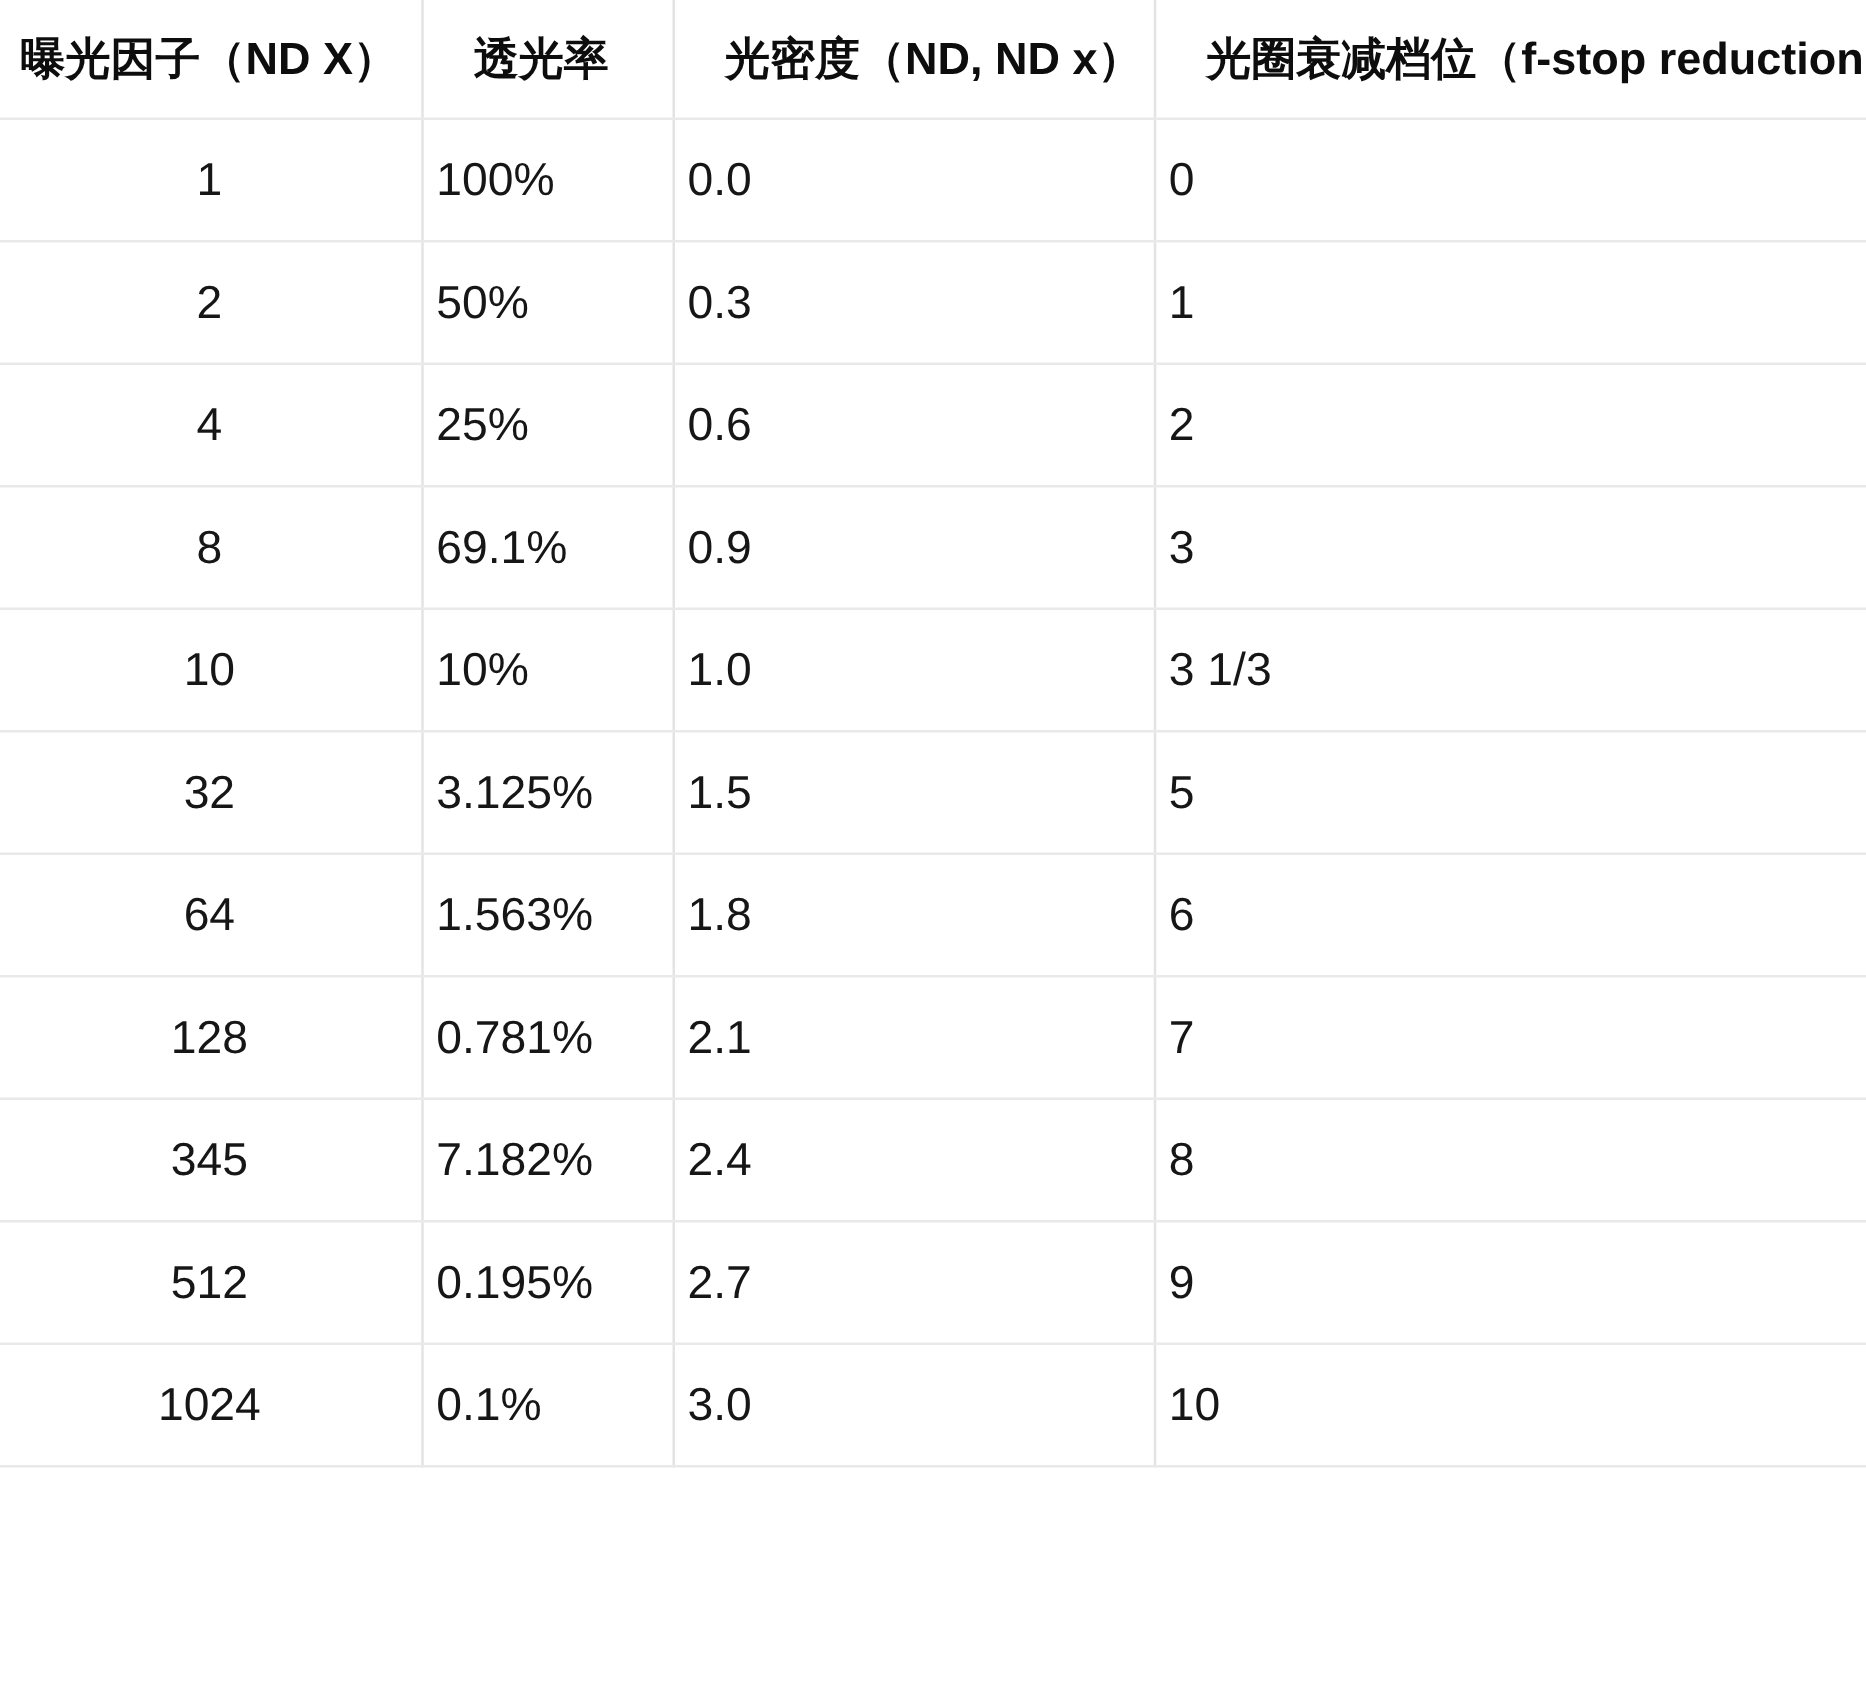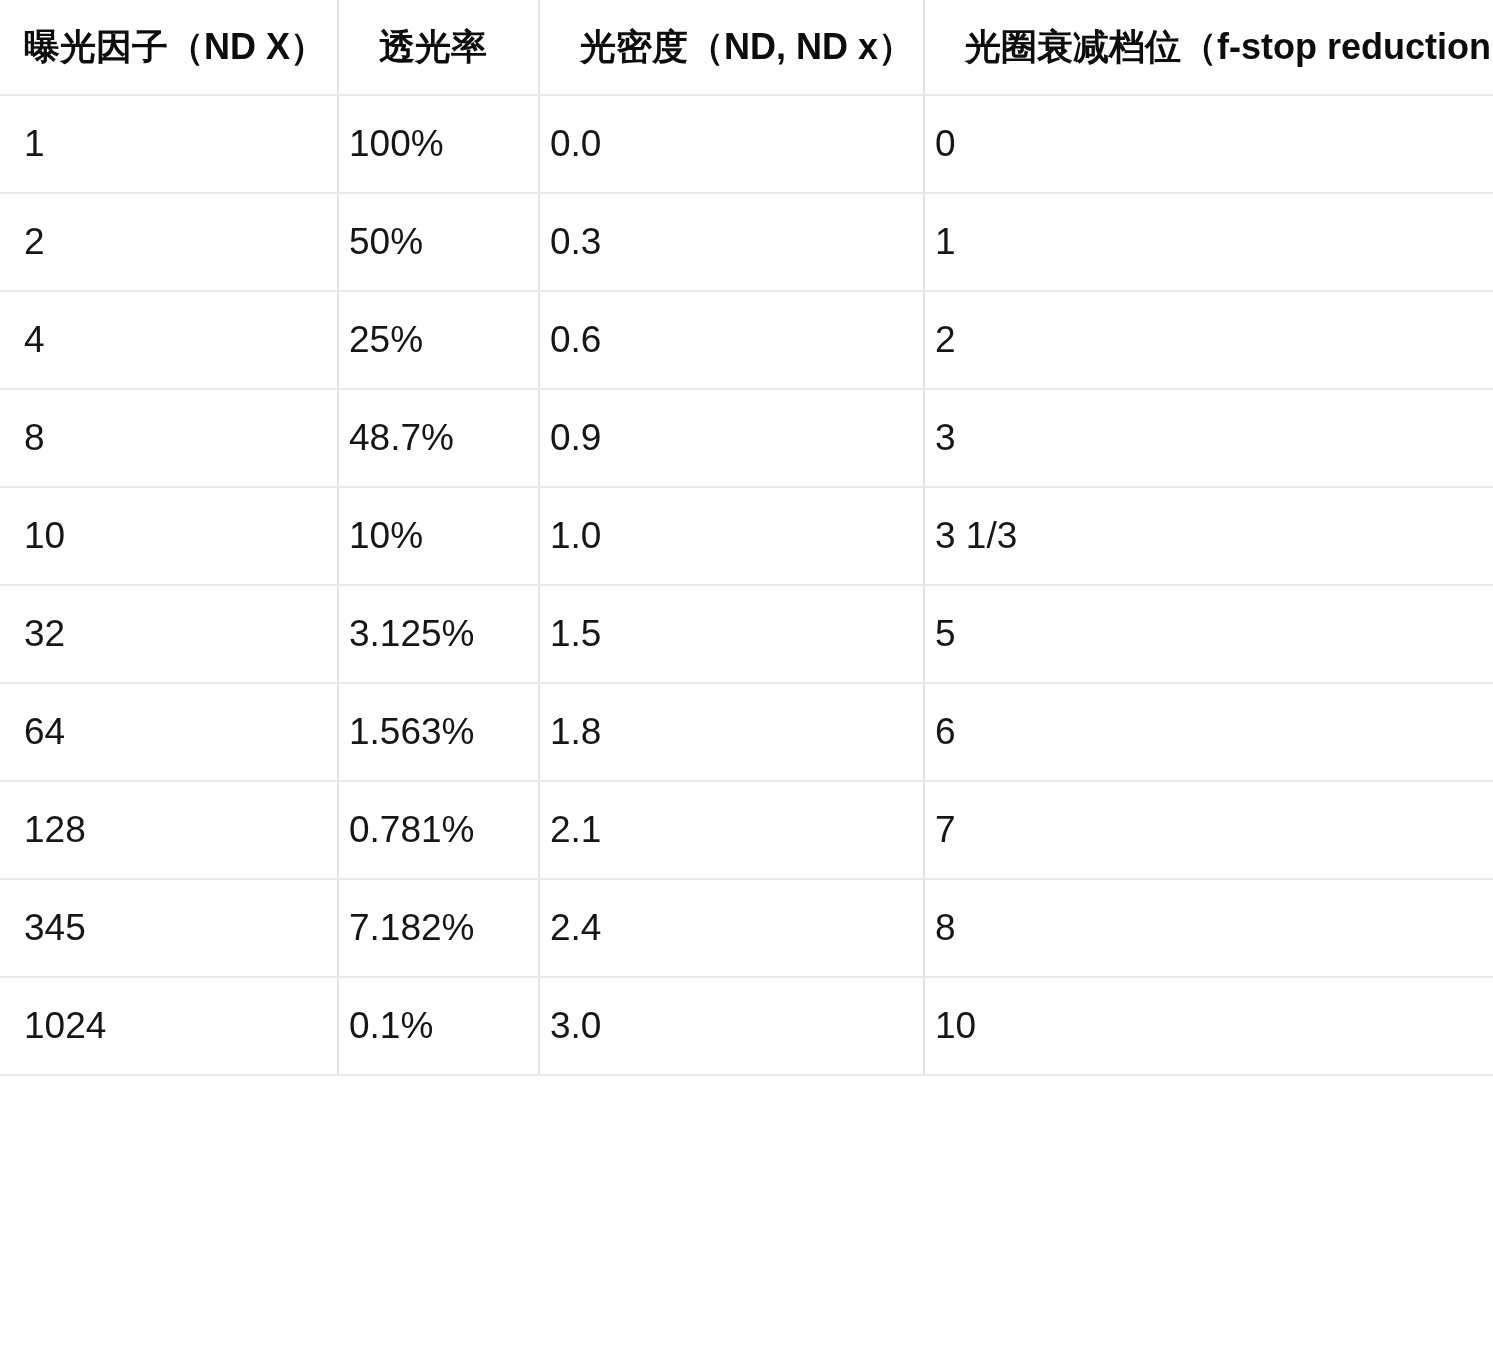--- a/index.html
+++ b/index.html
@@ -28,21 +28,22 @@
       padding: 0 10px 0 40px;
       white-space: nowrap;
       overflow: hidden;
     }
     table.nd-table th:last-child,
     table.nd-table td:last-child {
       border-right: none;
     }
     table.nd-table th:first-child,
     table.nd-table td:first-child {
-      padding-left: 24px;
+      padding-left: 8px;
+      text-align: center;
     }
     table.nd-table thead th {
       height: 95px;
       font-size: 36px;
       font-weight: 700;
       color: #0d0d0d;
     }
     table.nd-table tbody td {
       height: 98px;
       font-size: 37px;
@@ -84,21 +85,21 @@
           <td>1</td>
         </tr>
         <tr>
           <td>4</td>
           <td>25%</td>
           <td>0.6</td>
           <td>2</td>
         </tr>
         <tr>
           <td>8</td>
-          <td>48.7%</td>
+          <td>69.1%</td>
           <td>0.9</td>
           <td>3</td>
         </tr>
         <tr>
           <td>10</td>
           <td>10%</td>
           <td>1.0</td>
           <td>3 1/3</td>
         </tr>
         <tr>
@@ -119,20 +120,26 @@
           <td>2.1</td>
           <td>7</td>
         </tr>
         <tr>
           <td>345</td>
           <td>7.182%</td>
           <td>2.4</td>
           <td>8</td>
         </tr>
         <tr>
+          <td>512</td>
+          <td>0.195%</td>
+          <td>2.7</td>
+          <td>9</td>
+        </tr>
+        <tr>
           <td>1024</td>
           <td>0.1%</td>
           <td>3.0</td>
           <td>10</td>
         </tr>
       </tbody>
   </table>
 </div>
 
 </body></html>

